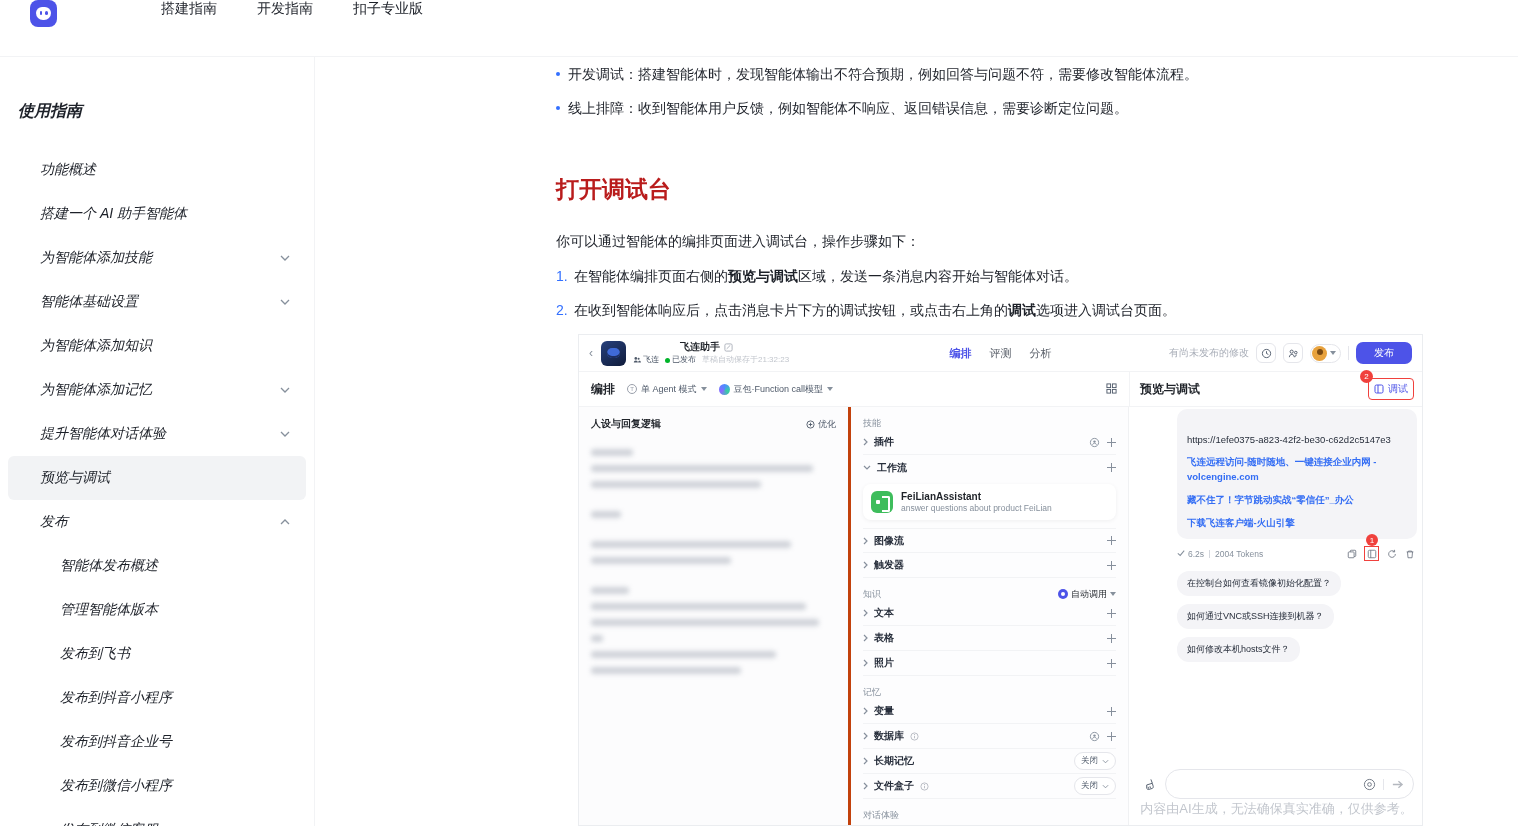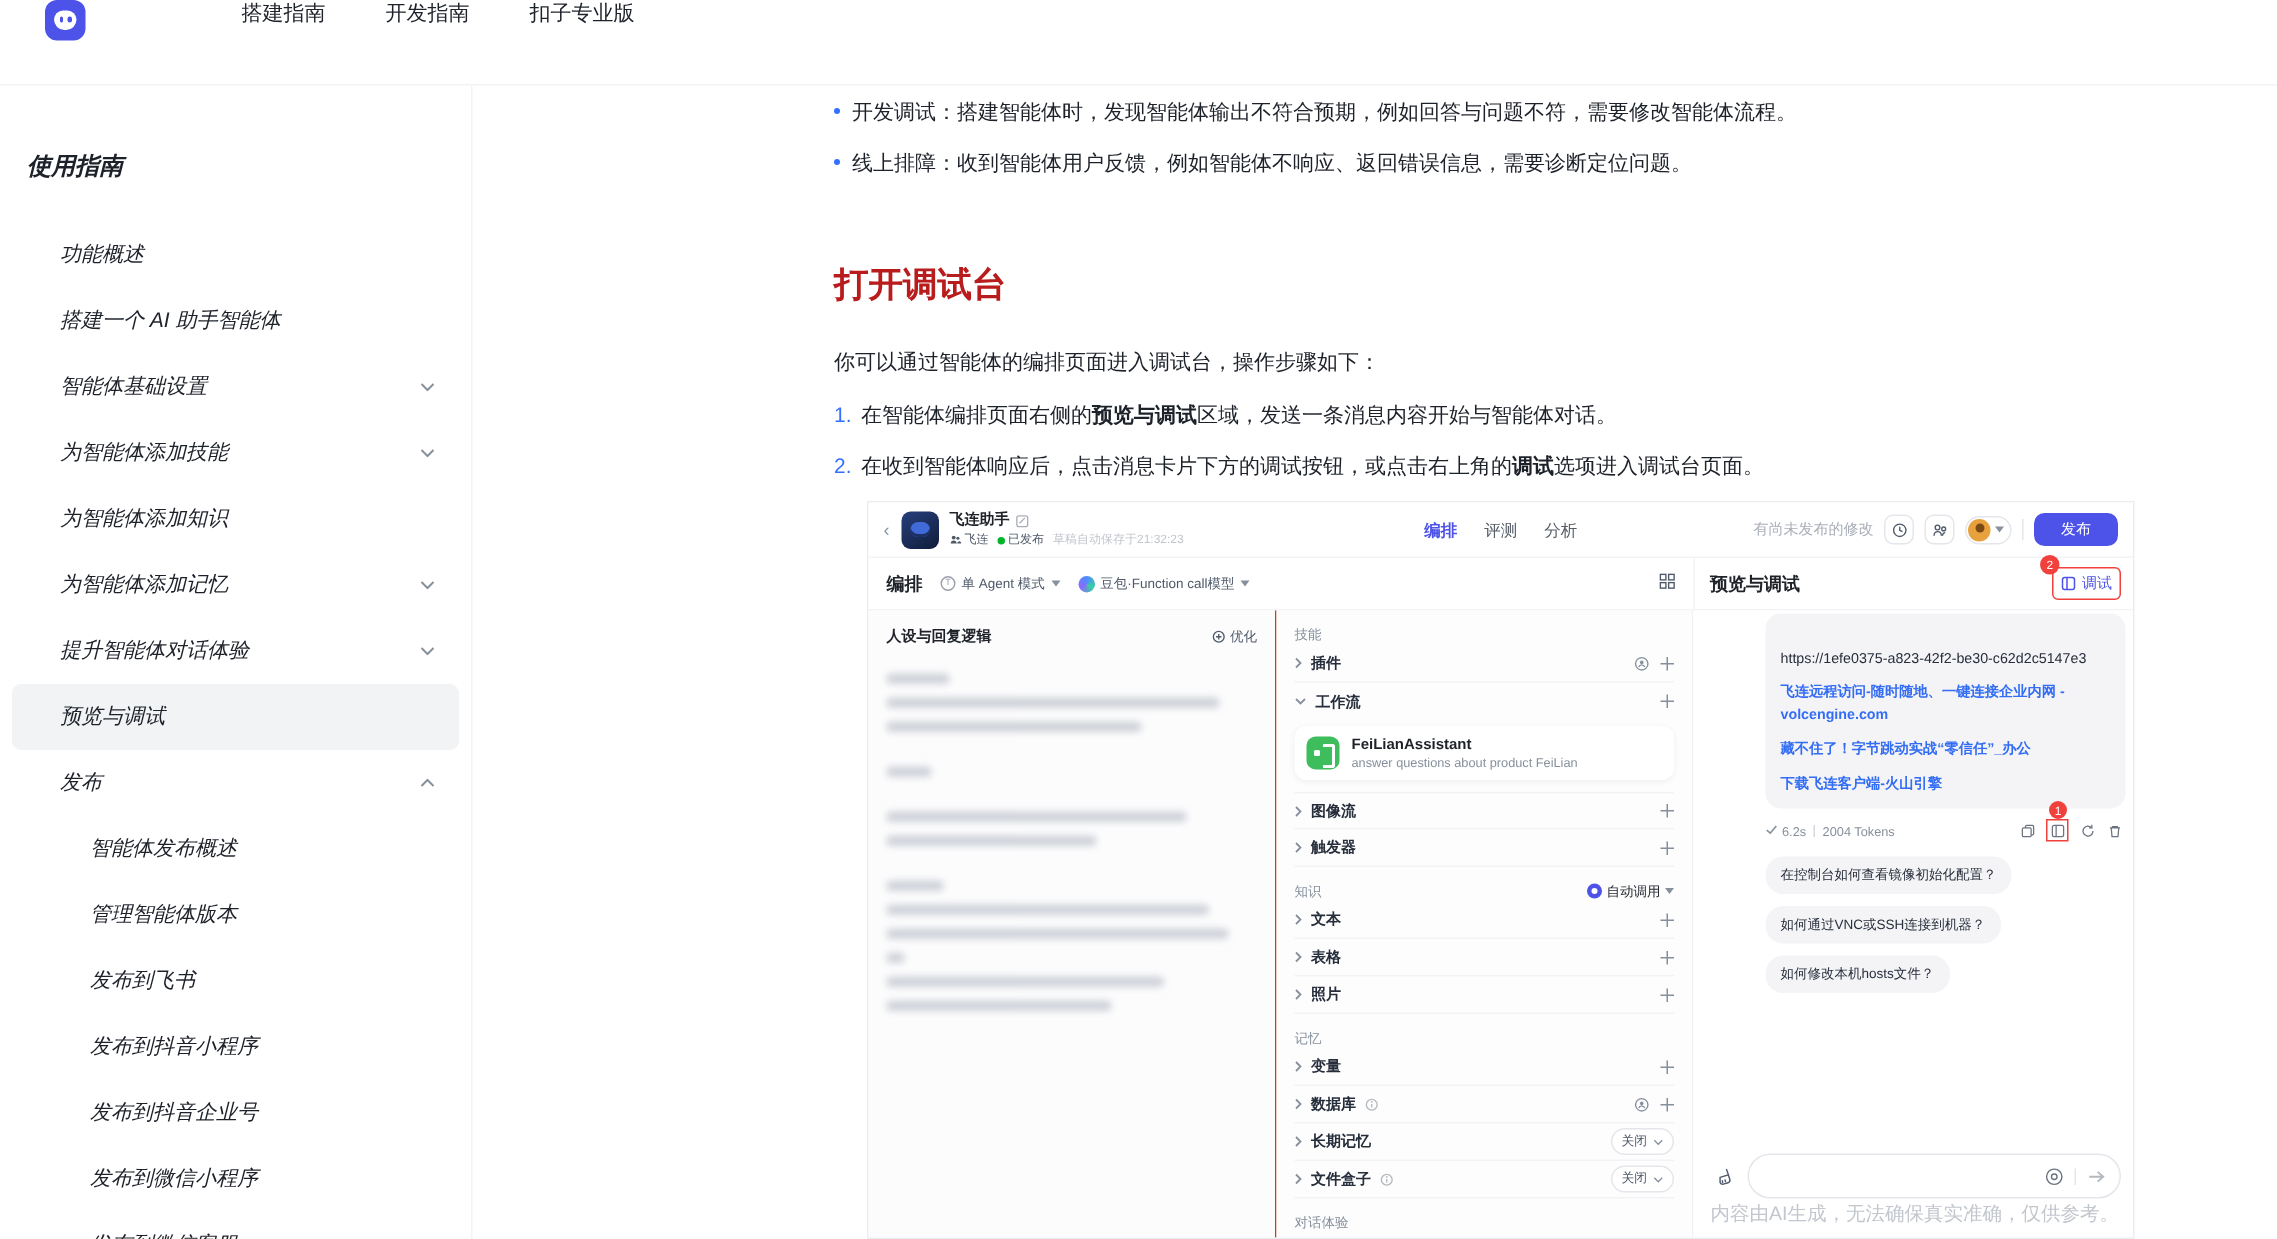--- a/index.html
+++ b/index.html
@@ -48,21 +48,21 @@
   .shot { position:relative; width:845px; height:492px; margin:10px 0 0 22px;
     border:1px solid #ebedf0; background:#fff; overflow:hidden; font-size:10px; color:#1f2329; }
   .s-header { position:absolute; top:0; left:0; right:0; height:37px; border-bottom:1px solid #f2f3f5;
     display:flex; align-items:center; padding:0 10px; background:#fff; }
   .back { color:#86909c; font-size:12px; margin-right:8px; cursor:pointer; }
   .bot-avatar { width:25px; height:25px; border-radius:6px; background:linear-gradient(145deg,#27407c,#101c3a);
     position:relative; flex:none; }
   .bot-avatar::before { content:""; position:absolute; left:6px; top:7px; width:13px; height:10px;
     border-radius:5px; background:#3f6ad8; box-shadow:inset 0 -2px 0 #1d2f63; }
   .title-block { margin-left:7px; line-height:1.2; }
-  .s-title-row { display:flex; align-items:center; gap:4px; font-size:10px; font-weight:bold; }
+  .s-title-row { display:flex; align-items:center; gap:4px; font-size:10px; font-weight:bold;margin-left:47px; }
   .s-sub-row { display:flex; align-items:center; gap:6px; font-size:8px; color:#86909c; margin-top:2px; }
   .green-dot { width:5px; height:5px; border-radius:50%; background:#00b42a; display:inline-block; margin-right:2px; }
   .s-tabs { position:absolute; left:50%; transform:translateX(-50%); display:flex; gap:18px;
     font-size:11px; color:#565c66; }
   .s-tabs .active { color:#4d53e8; font-weight:bold; }
   .s-header-right { margin-left:auto; display:flex; align-items:center; gap:7px; }
   .unpub { font-size:10px; color:#a9aeb8; }
   .icon-btn { width:20px; height:20px; border:1px solid #e5e6eb; border-radius:6px;
     display:flex; align-items:center; justify-content:center; color:#4e5969; cursor:pointer; background:#fff; }
   .mini-avatar-wrap { display:flex; align-items:center; gap:3px; border:1px solid #e5e6eb; border-radius:10px;
@@ -89,21 +89,21 @@
     border-bottom:1px solid #f2f3f5; border-left:1px solid #f2f3f5; display:flex; align-items:center;
     padding:0 10px; background:#fff; }
   .s-preview-title { font-size:12px; font-weight:bold; }
   .dbg-wrap { margin-left:auto; position:relative; }
   .badge { position:absolute; width:13px; height:13px; border-radius:50%; background:#f0413d; color:#fff;
     font-size:8px; display:flex; align-items:center; justify-content:center; z-index:3; }
   .badge.b2 { top:-8px; left:-8px; }
   .dbg-btn { border:1px solid #f0413d; border-radius:4px; padding:3px 5px; display:flex; align-items:center;
     gap:4px; color:#4d53e8; font-size:10px; cursor:pointer; background:#fff; }
 
-  .s-left { position:absolute; top:72px; left:0; width:272px; bottom:0; border-right:1px solid #c2410c;
+  .s-left { position:absolute; top:72px; left:0; width:272px; bottom:0; border-right:3px solid #c2410c;
     background:#fcfcfd; padding:10px 12px; }
   .persona-head { display:flex; align-items:center; }
   .persona-title { font-size:10px; font-weight:bold; }
   .optimize { margin-left:auto; display:flex; align-items:center; gap:3px; font-size:9px; color:#4e5969; cursor:pointer; }
   .blur-bars { margin-top:18px; filter:blur(2.5px); opacity:.55; }
   .bbar { height:7px; border-radius:3px; background:#aab0bb; margin-bottom:9px; }
   .bgap { height:14px; }
 
   .s-mid { position:absolute; top:72px; left:272px; width:278px; bottom:0; border-right:1px solid #f0f1f3;
     background:#fdfdfe; padding:0 12px; overflow:hidden; }
@@ -170,29 +170,29 @@
 
   <aside class="sidebar">
     <div class="sidebar-title">使用指南</div>
     <div class="side-item">
         <span>功能概述</span>
       </div>
     <div class="side-item">
         <span>搭建一个 AI 助手智能体</span>
       </div>
     <div class="side-item">
-        <span>智能体基础设置</span>
+        <span>为智能体添加技能</span>
       <span class="chev">
           <svg width="10" height="6" viewBox="0 0 10 6">
             <polyline points="1,1 5,5 9,1" fill="none" stroke="#86909c" stroke-width="1.3"></polyline>
           </svg>
         </span>
       </div>
     <div class="side-item">
-        <span>为智能体添加技能</span>
+        <span>智能体基础设置</span>
       <span class="chev">
           <svg width="10" height="6" viewBox="0 0 10 6">
             <polyline points="1,1 5,5 9,1" fill="none" stroke="#86909c" stroke-width="1.3"></polyline>
           </svg>
         </span>
       </div>
     <div class="side-item">
         <span>为智能体添加知识</span>
       </div>
     <div class="side-item">

